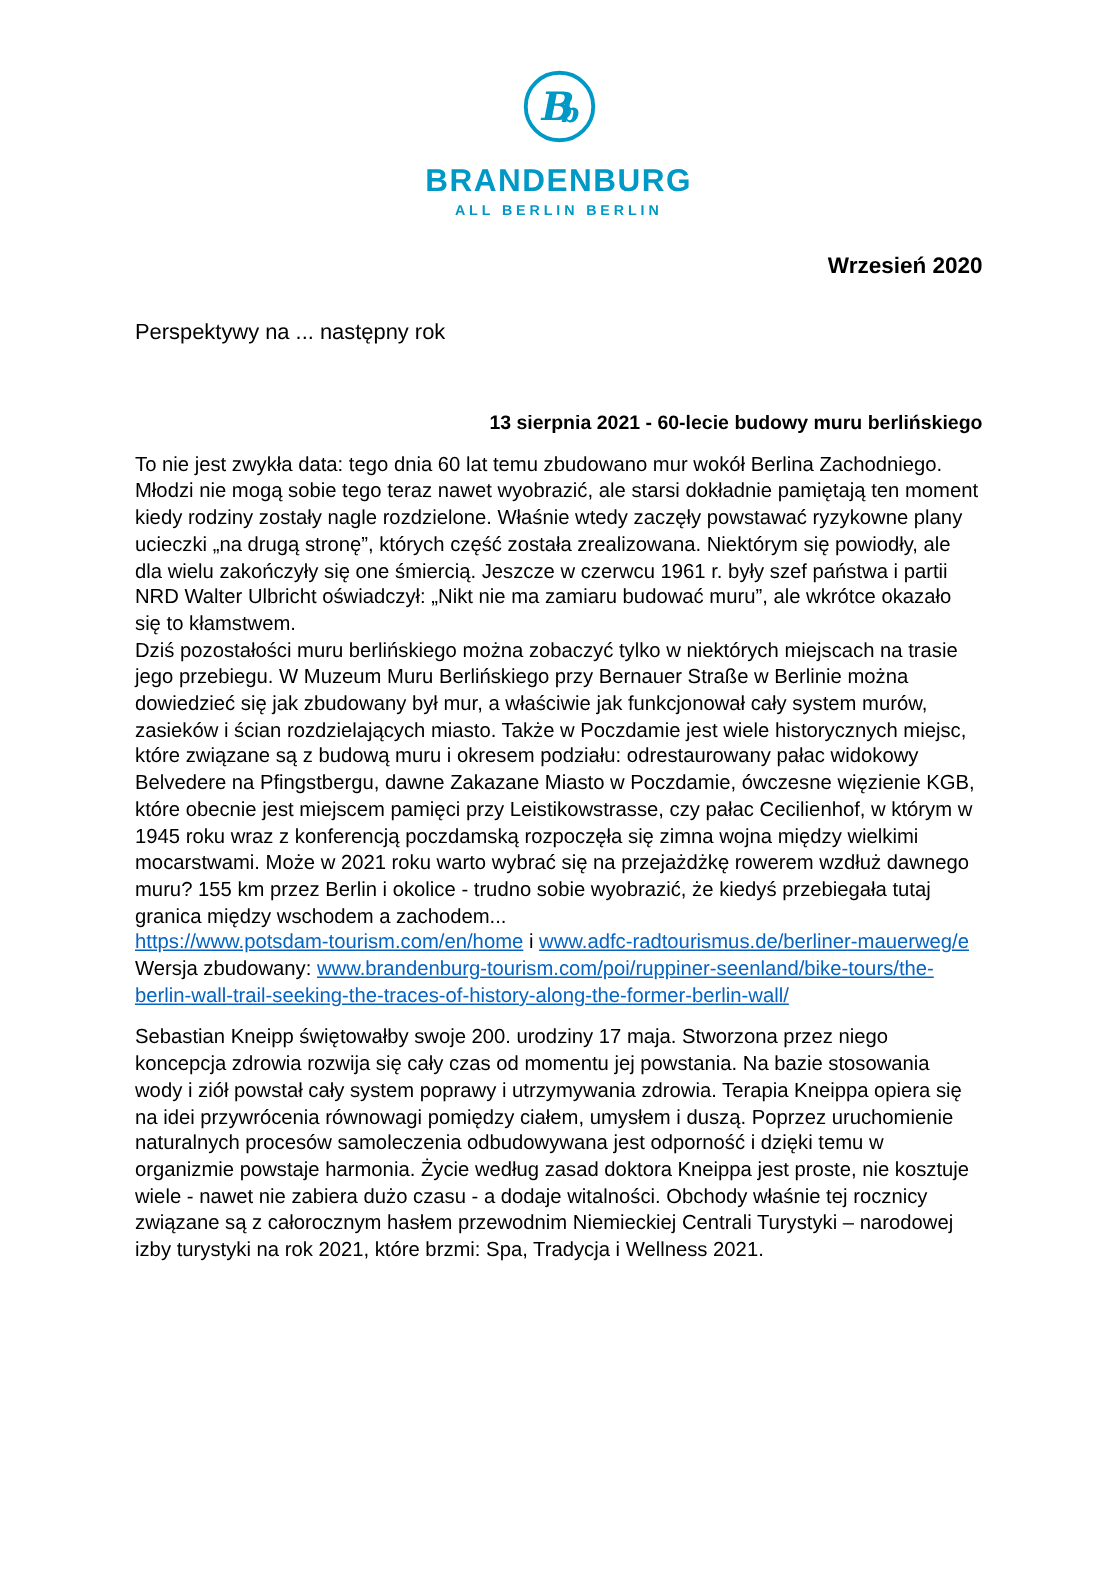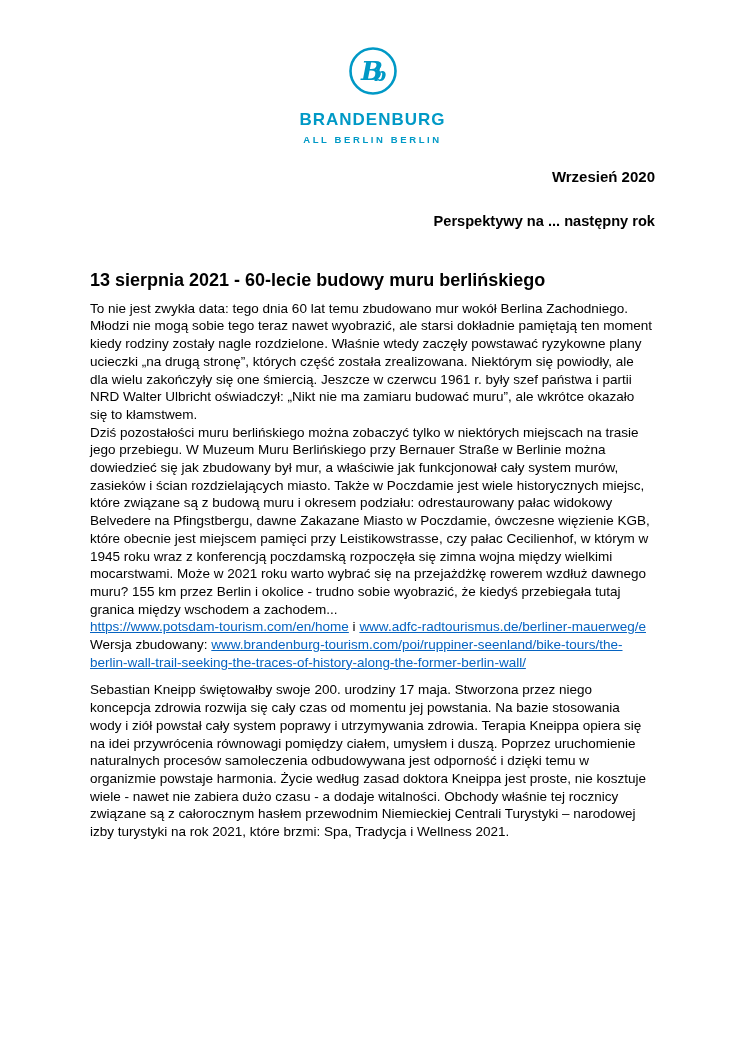--- a/index.html
+++ b/index.html
@@ -25,51 +25,51 @@
   .logo-block {
     text-align: center;
   }
   .logo-mark {
     display: inline-block;
   }
   .logo-wordmark {
     margin-top: 8px;
     color: var(--brand);
     font-weight: bold;
-    font-size: 17px;
+    font-size: 21px;
     letter-spacing: 1px;
     line-height: 24px;
   }
   .logo-tagline {
     margin-top: 2px;
     color: var(--brand);
     font-weight: bold;
     font-size: 9.5px;
     letter-spacing: 2.6px;
     line-height: 12px;
   }
   .date-line {
     margin-top: 22px;
     text-align: right;
     font-weight: bold;
     font-size: 15px;
     line-height: 18px;
   }
   .doc-title {
     margin: 26px 0 0 0;
-    font-weight: bold;
+    font-weight: normal;
     font-size: 14.6px;
     line-height: 18px;
-    text-align: right;
   }
   .section-heading {
     margin: 0;
     font-weight: bold;
-    font-size: 18px;
+    font-size: 13px;
     line-height: 17.7px;
+    text-align: right;
   }
   .section-heading.first {
     margin-top: 42px;
   }
   .section-heading.second {
     margin-top: 25px;
   }
   .section-body {
     margin-top: 10px;
     font-size: 13.5px;

